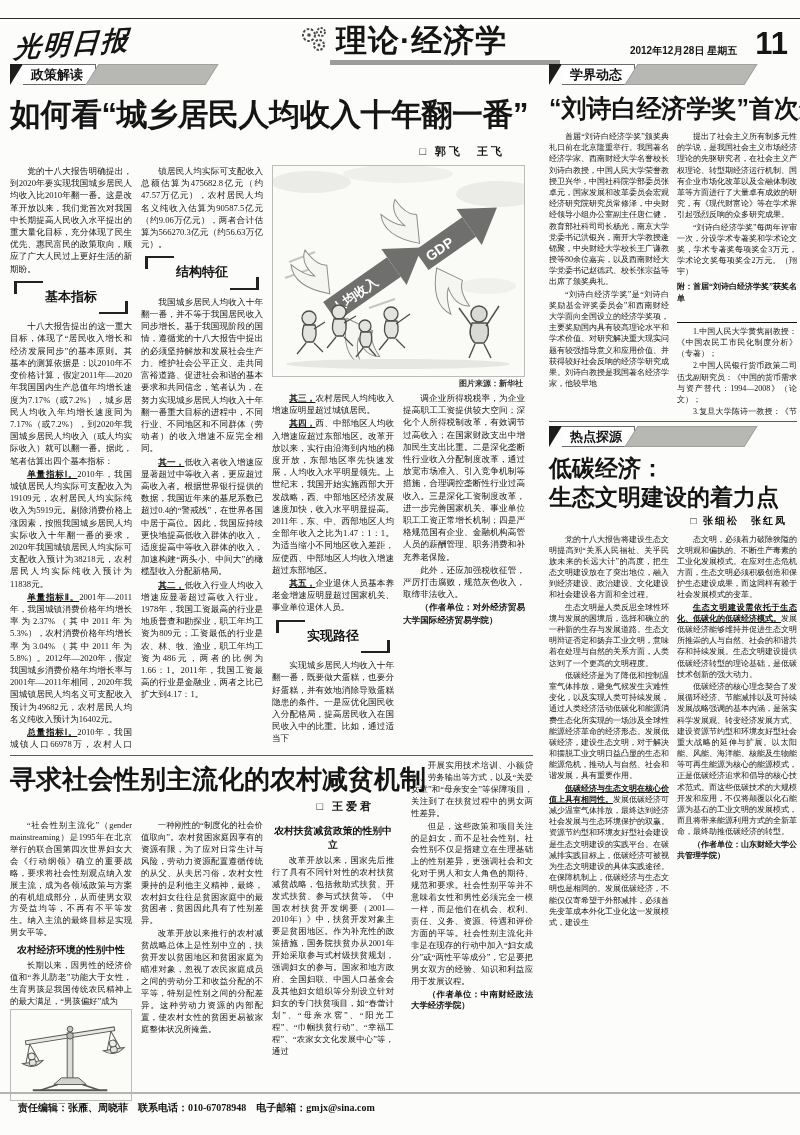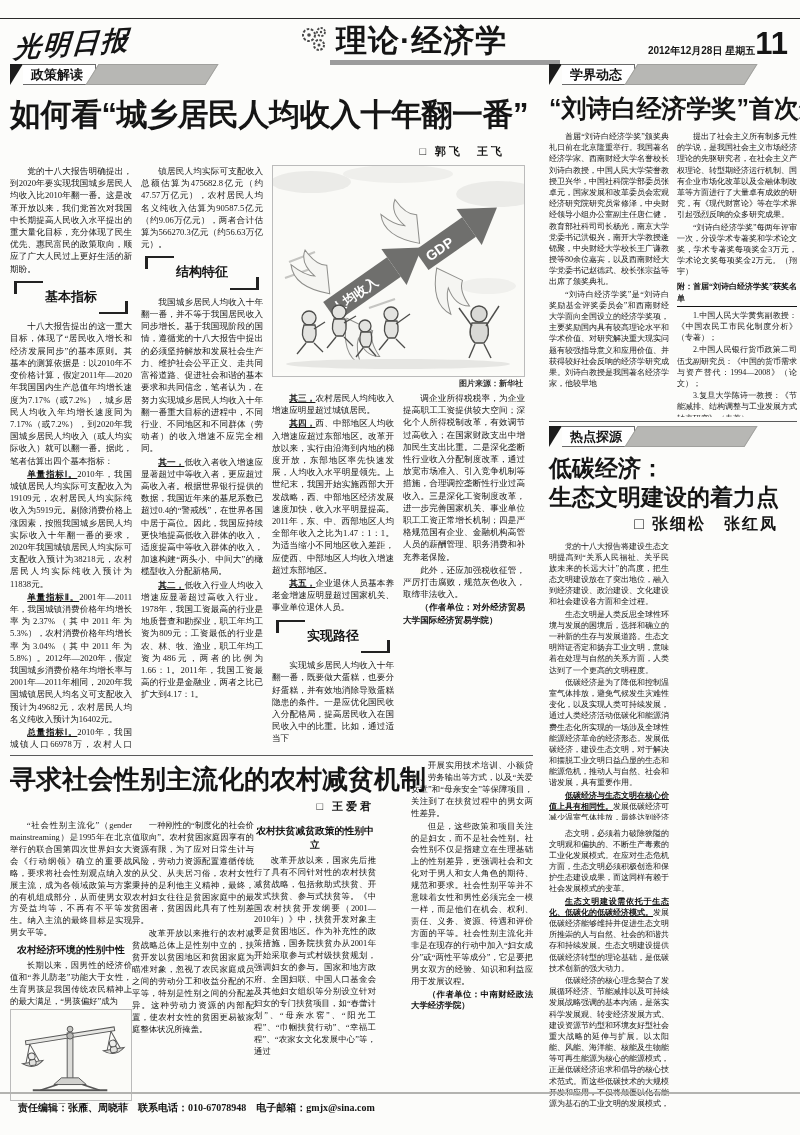--- a/index.html
+++ b/index.html
@@ -9,21 +9,21 @@
 
   
   .masthead{position:absolute;top:20px;left:0;width:800px;height:44px;}
   .logo{position:absolute;left:14px;top:6px;font-family:"DejaVu Serif",serif;font-style:italic;
         font-weight:bold;font-size:27px;transform:rotate(-4deg) skewX(-8deg);letter-spacing:2px;}
   .mh-center{position:absolute;left:300px;top:0;display:flex;align-items:center;gap:6px;}
   .section-title{font-family:"Liberation Sans",sans-serif;font-weight:900;font-size:31px;letter-spacing:1px;}
   .title-bar{position:absolute;left:330px;top:40px;width:230px;height:5px;background:#9c9c9c;}
   .mh-right{position:absolute;right:12px;top:8px;display:flex;align-items:baseline;}
   .date{font-family:"Liberation Sans",sans-serif;font-weight:bold;font-size:10px;}
-  .pageno{font-family:"Liberation Sans",sans-serif;font-weight:bold;font-size:31px;line-height:1;}
+  .pageno{font-family:"Liberation Sans",sans-serif;font-weight:bold;font-size:31px;line-height:1;margin-left:18px;}
 
   
   .content{position:absolute;top:64px;left:10px;width:780px;display:flex;justify-content:space-between;}
   .left-zone{width:523px;}
   .vdivider{width:1px;background:#b9b9b6;margin:0 8px;height:1012px;}
   .right-zone{width:248px;}
 
   
   .tab{display:flex;align-items:flex-start;height:24px;margin:0 0 4px 0;}
   .tab-tri{width:0;height:0;border-top:21px solid #1c1c1c;border-right:13px solid transparent;}
@@ -53,33 +53,33 @@
           border-left:3px solid #222;border-top:2.5px solid #222;}
   .secbox::after{content:"";position:absolute;right:-12px;bottom:-2px;width:26px;height:11px;
           border-right:3px solid #222;border-bottom:2.5px solid #222;}
 
   .hrule{border:none;border-top:1px solid #5a5a5a;margin:4px 0 4px 0;}
 
   
   .g-block{display:flex;gap:9px;margin-top:2px;}
   .g-left{width:392px;}
   .g-title{font-family:"Liberation Sans",sans-serif;font-weight:900;font-size:26px;margin:2px 0 0 0;white-space:nowrap;}
-  .g-cols{display:flex;height:284px;}
+  .g-cols{display:flex;gap:9px;height:284px;}
   .g-cols .col{height:284px;font-size:8.4px;}
   .g-col4{width:122px;height:336px;overflow:hidden;font-size:8.4px;line-height:1.42;}
   .subhead{font-weight:800;font-size:9.8px;text-align:center;margin:4px 0 3px 0;font-family:"Liberation Sans",sans-serif;}
 
   
   .r-h2{font-family:"Liberation Sans",sans-serif;font-weight:900;font-size:25px;margin:4px 0 6px 0;white-space:nowrap;}
   .r-cols{display:flex;gap:8px;height:286px;}
   .r-col{width:120px;overflow:hidden;font-size:8px;line-height:1.4;}
-  .appendix-title{font-weight:800;border-bottom:1.5px solid #111;padding-bottom:2px;margin:4px 0 3px 0;}
+  .appendix-title{font-weight:800;border-bottom:1.5px solid #111;padding-bottom:18px;margin:4px 0 3px 0;}
   .hot-title{font-family:"Liberation Sans",sans-serif;font-weight:900;font-size:23px;line-height:1.25;margin:4px 0 2px 0;}
-  .r-byline{text-align:right;font-weight:bold;font-size:16px;letter-spacing:2px;margin:2px 19px 6px 0;}
-  .hot-cols{display:flex;gap:8px;height:566px;flex-direction:column;}
+  .r-byline{text-align:right;font-weight:bold;font-size:10px;letter-spacing:2px;margin:2px 10px 6px 0;}
+  .hot-cols{display:flex;gap:8px;height:566px;}
   .hot-cols .r-col{height:566px;}
 
   
   .footrule{position:absolute;left:0;top:1092px;width:800px;border-top:2px solid #b3b3b0;}
   .footer{position:absolute;left:18px;top:1101px;font-size:10px;font-weight:bold;}
 
   .imgbox{border:0.5px solid #bbb;background:#fbfbf8;}
 </style>
 </head>
 <body>

